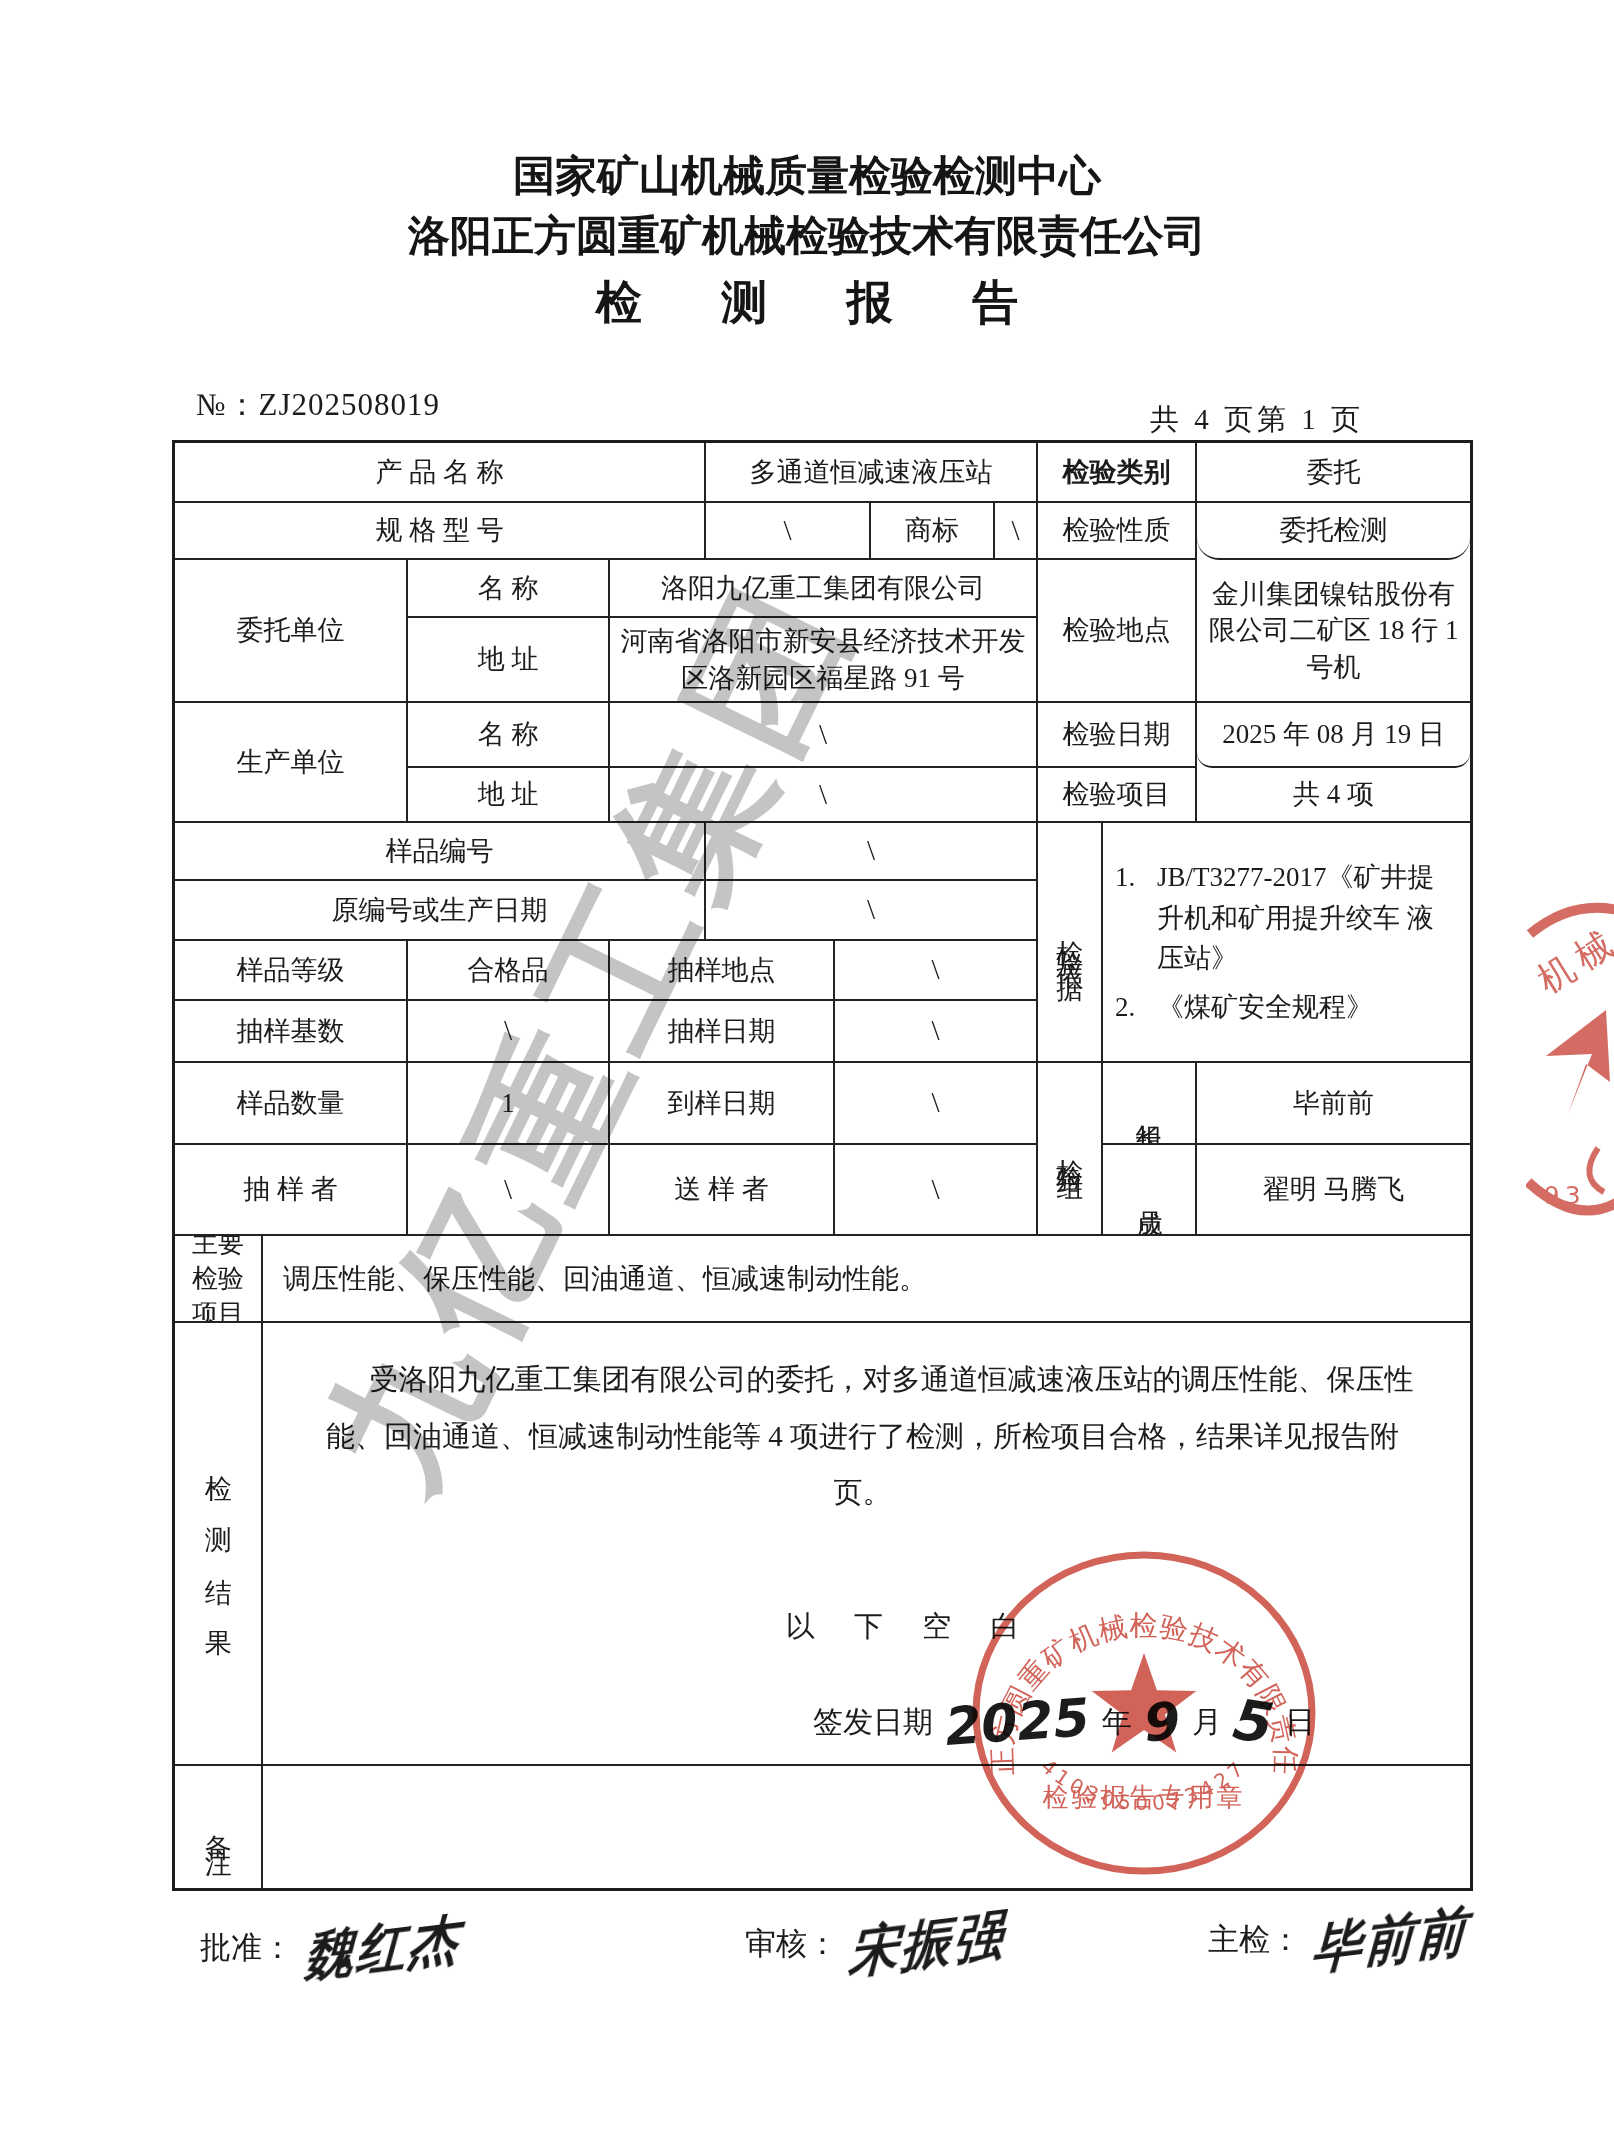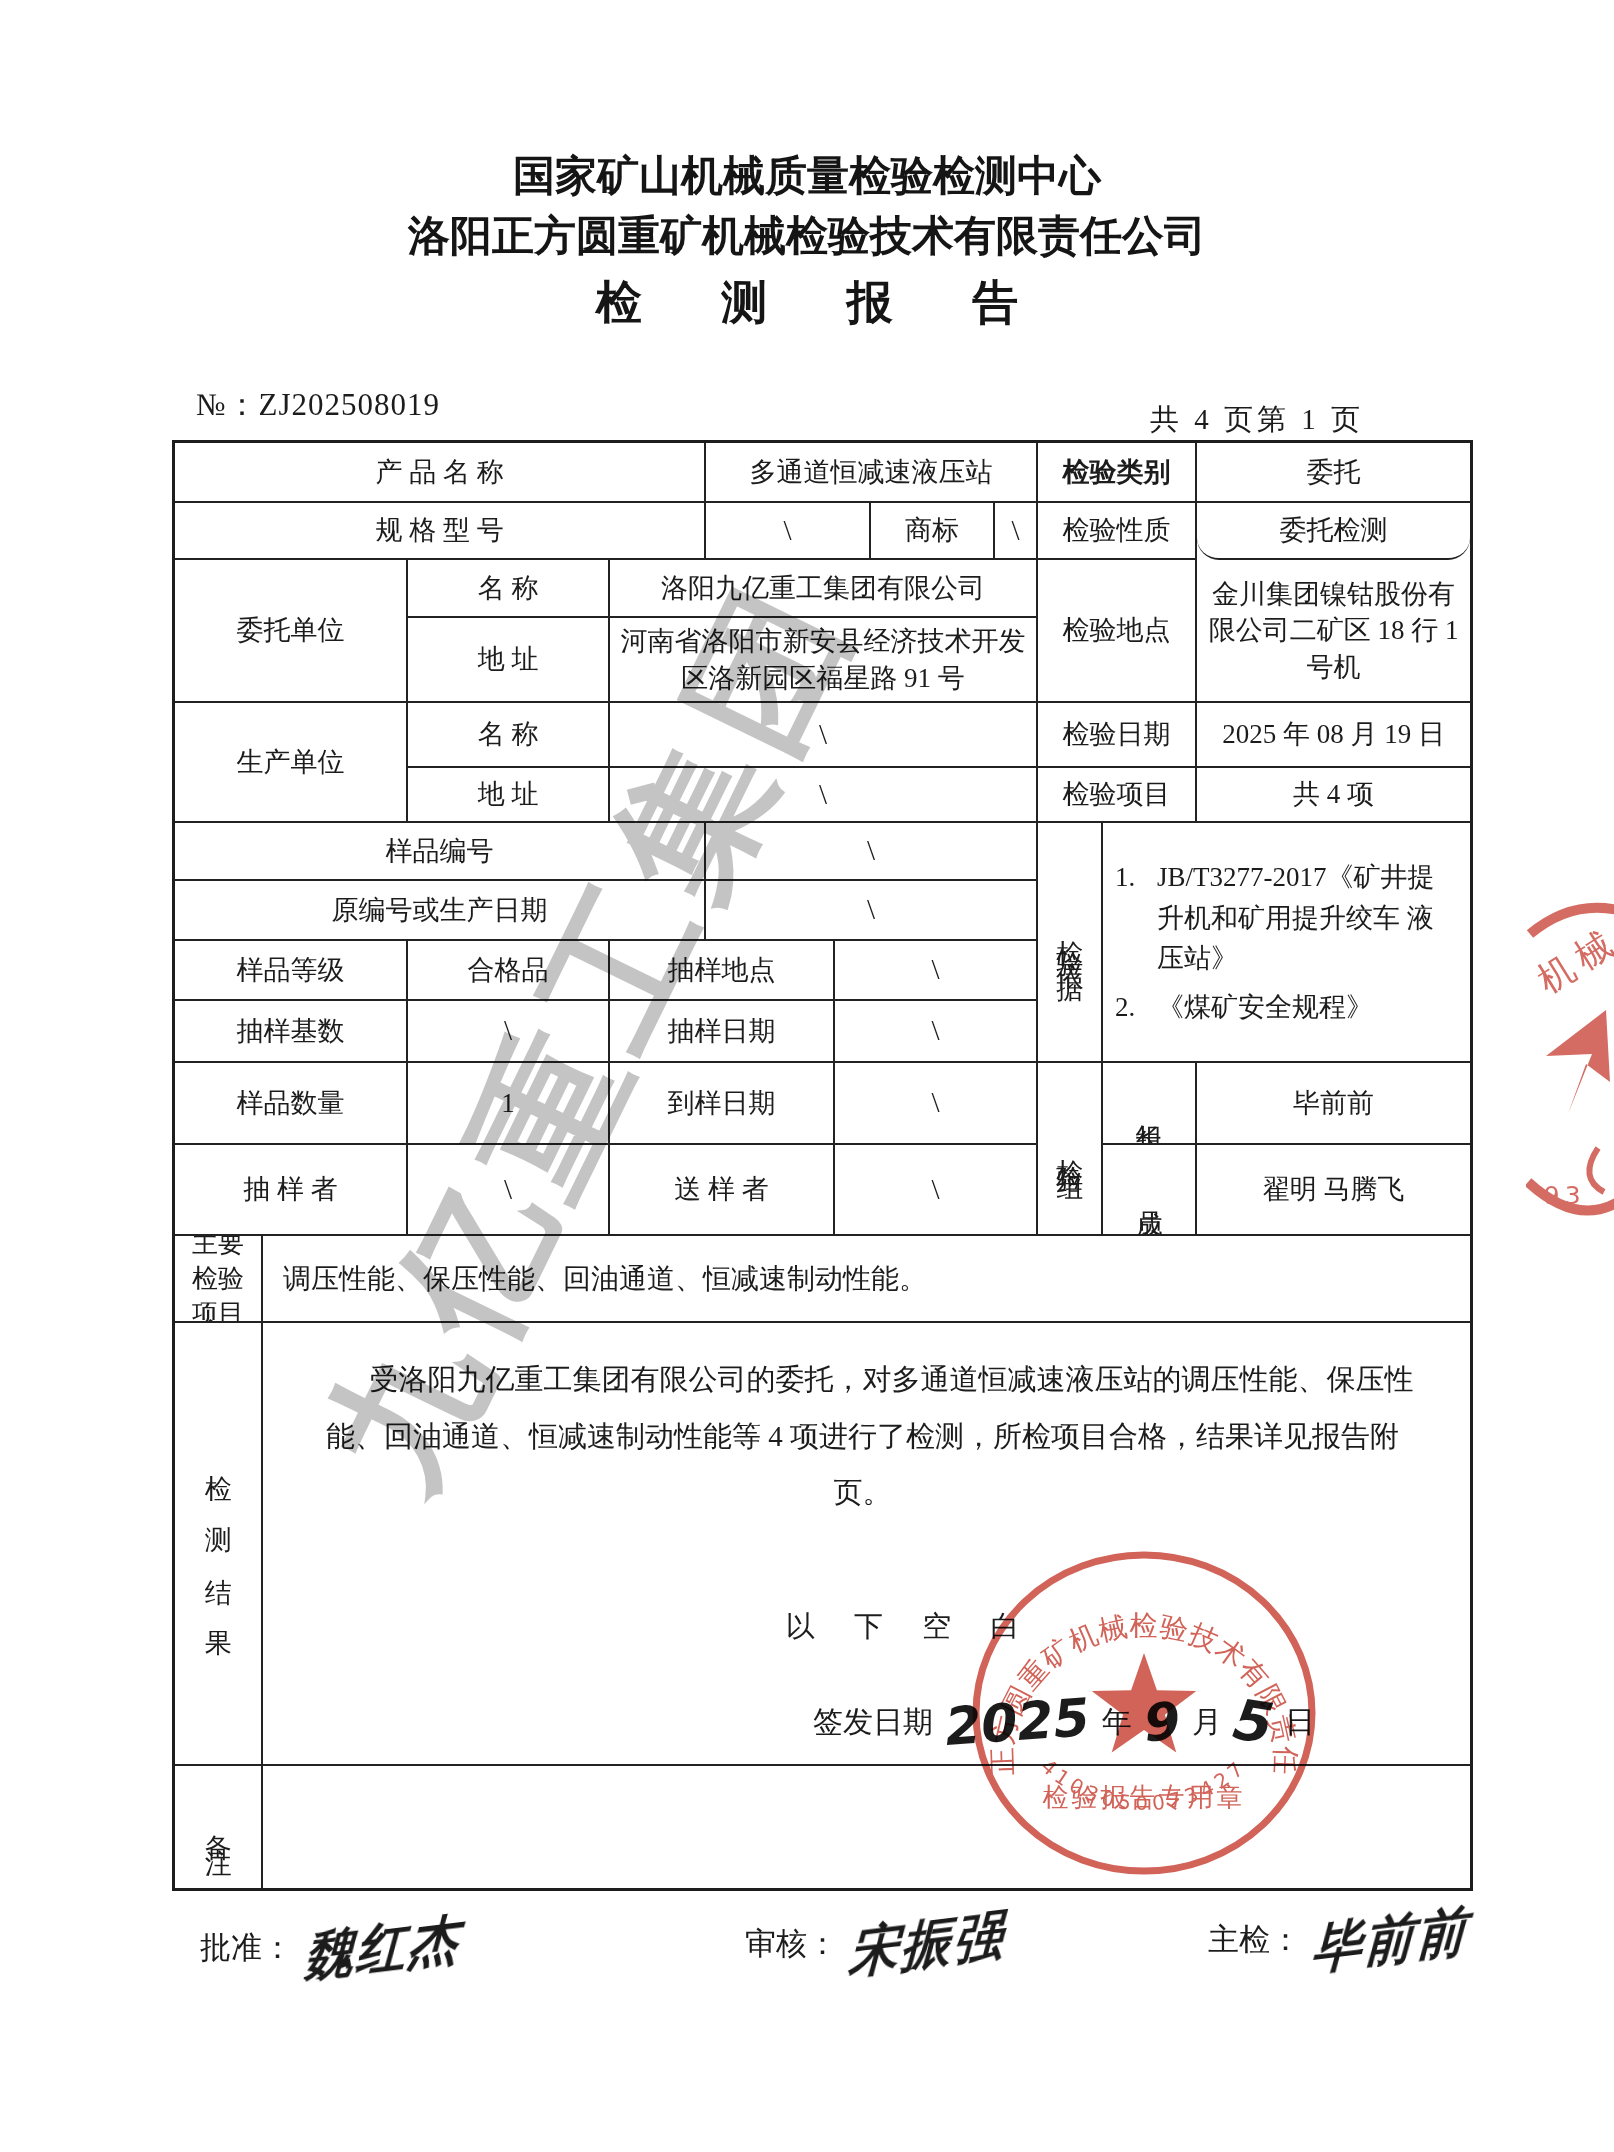--- a/index.html
+++ b/index.html
@@ -135,21 +135,21 @@
     <div class="c" style="grid-column:4/9;grid-row:3;">洛阳九亿重工集团有限公司</div>
     <div class="c" style="grid-column:9/11;grid-row:3/5;">检验地点</div>
     <div class="c er" style="grid-column:11/12;grid-row:3/5;">金川集团镍钴股份有限公司二矿区 18 行 1 号机</div>
     <div class="c" style="grid-column:3/4;grid-row:4;">地 址</div>
     <div class="c" style="grid-column:4/9;grid-row:4;">河南省洛阳市新安县经济技术开发区洛新园区福星路 91 号</div>
 
     <div class="c" style="grid-column:1/3;grid-row:5/7;">生产单位</div>
     <div class="c" style="grid-column:3/4;grid-row:5;">名 称</div>
     <div class="c bs" style="grid-column:4/9;grid-row:5;">\</div>
     <div class="c" style="grid-column:9/11;grid-row:5;">检验日期</div>
-    <div class="c er" style="grid-column:11/12;grid-row:5;">2025 年 08 月 19 日</div>
+    <div class="c er" style="grid-column:11/12;grid-row:5;border-radius:15px;">2025 年 08 月 19 日</div>
     <div class="c" style="grid-column:3/4;grid-row:6;">地 址</div>
     <div class="c bs" style="grid-column:4/9;grid-row:6;">\</div>
     <div class="c" style="grid-column:9/11;grid-row:6;">检验项目</div>
     <div class="c er" style="grid-column:11/12;grid-row:6;">共 4 项</div>
 
     <div class="c" style="grid-column:1/5;grid-row:7;">样品编号</div>
     <div class="c bs" style="grid-column:5/9;grid-row:7;">\</div>
     <div class="c vl ls12" style="grid-column:9/10;grid-row:7/11;">检验依据</div>
     <div class="c er basis-cell" style="grid-column:10/12;grid-row:7/11;">
       <div class="basis-item">

